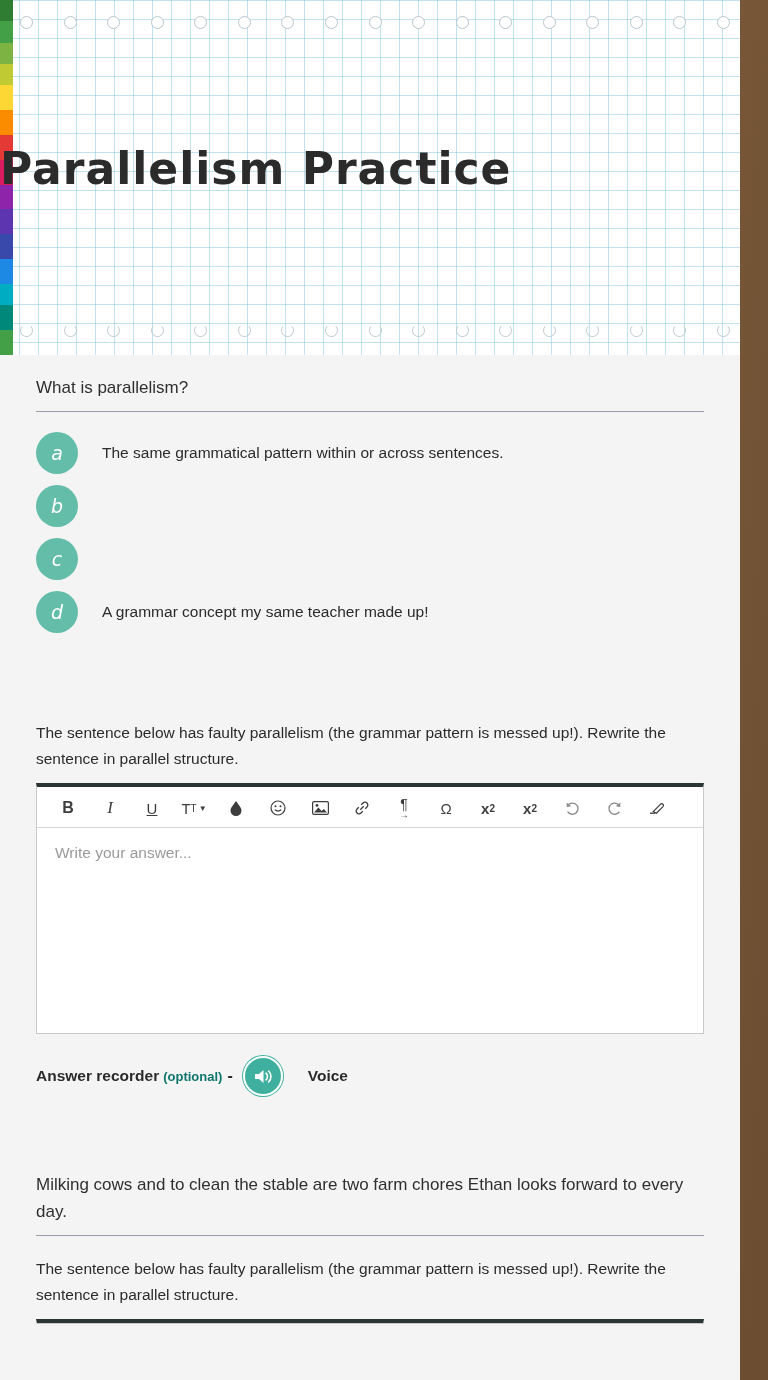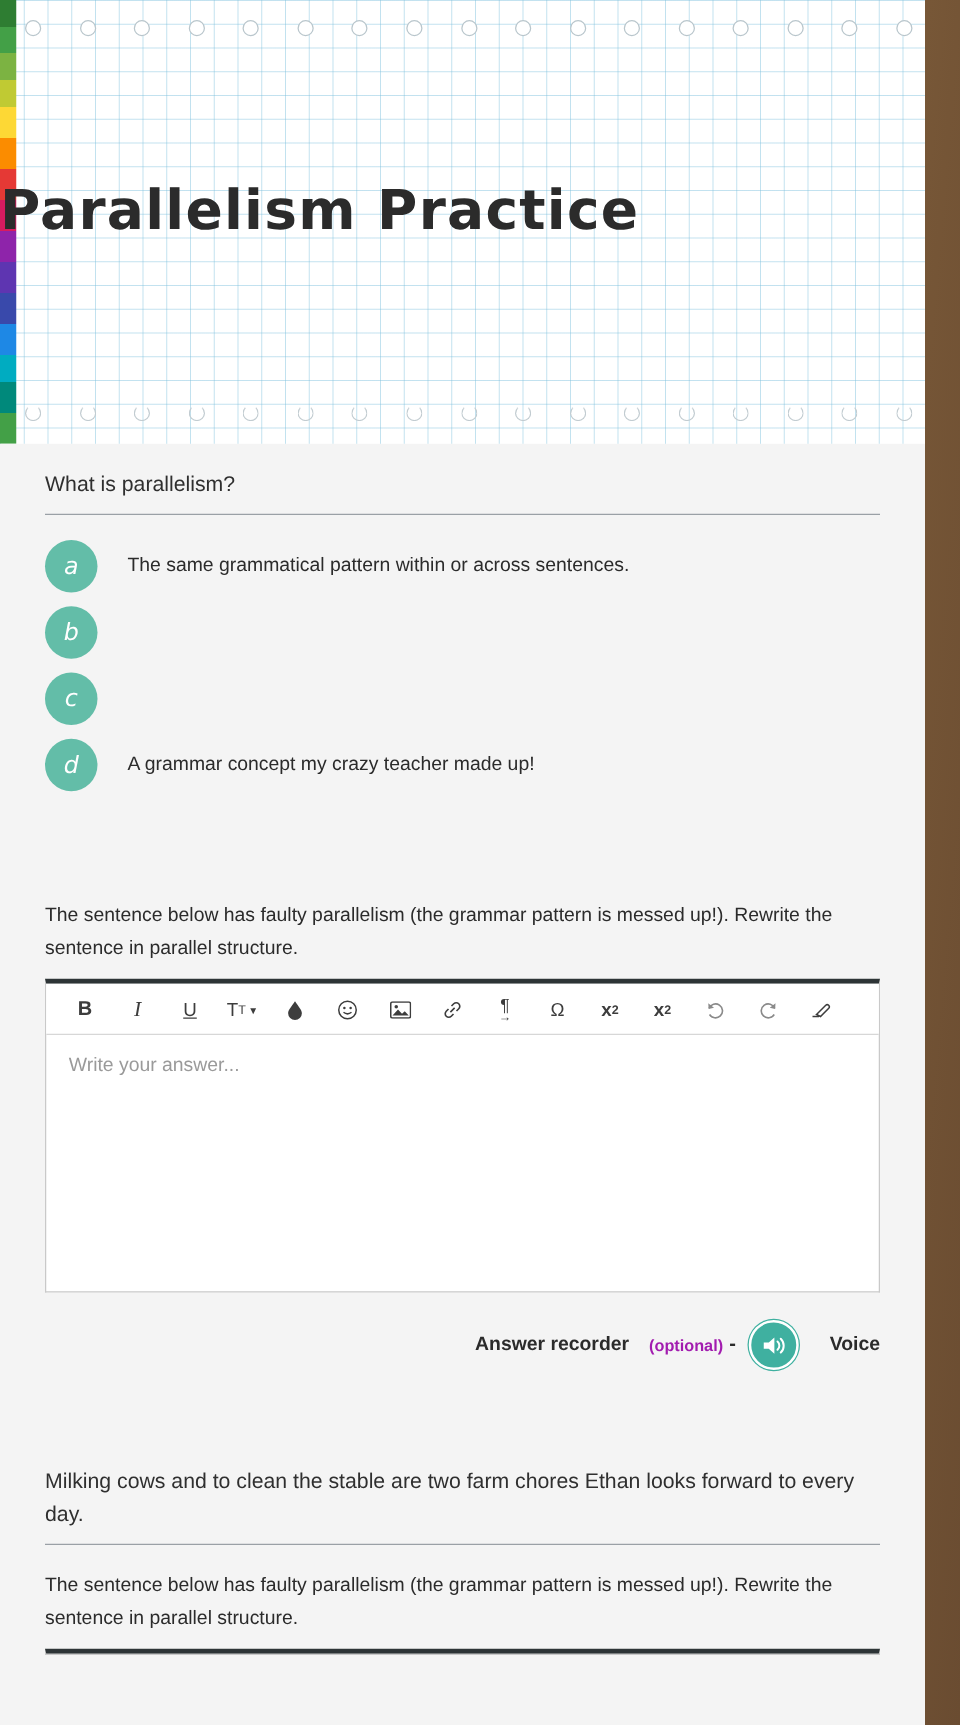--- a/index.html
+++ b/index.html
@@ -180,32 +180,31 @@
     padding: 16px 18px;
     color: #9a9a9a;
     font-size: 15.5px;
   }
 
   
   .recorder-row {
     display: flex;
     align-items: center;
     margin: 22px 0 0 0;
-    justify-content: flex-end;
   }
   .rec-label {
     font-size: 15.5px;
     font-weight: bold;
     color: #2b2b2b;
   }
   .rec-optional {
     font-size: 13px;
     font-weight: bold;
-    color: #a21caf;
-    margin-left: 16px;
+    color: #0f766e;
+    margin-left: 4px;
   }
   .rec-dash { margin: 0 10px 0 5px; font-weight: bold; color:#2b2b2b; }
   .rec-circle {
     width: 40px; height: 40px;
     border-radius: 50%;
     background: #3fb0a0;
     display: flex; align-items: center; justify-content: center;
     border: 2px solid #ffffff;
     box-shadow: 0 0 0 1px #3fb0a0;
     flex: 0 0 auto;
@@ -282,21 +281,21 @@
         <div class="choice-text">The same grammatical pattern within or across sentences.</div>
       </div>
       <div class="choice">
         <div class="choice-bubble">b</div>
       </div>
       <div class="choice">
         <div class="choice-bubble">c</div>
       </div>
       <div class="choice">
         <div class="choice-bubble">d</div>
-        <div class="choice-text">A grammar concept my crazy teacher made up!</div>
+        <div class="choice-text">A grammar concept my same teacher made up!</div>
       </div>
     </div>
 
     <div class="spacer-lg"></div>
 
     <div class="qblock">
       <div class="q-sub">The sentence below has faulty parallelism (the grammar pattern is messed up!). Rewrite the sentence in parallel structure.</div>
 
       <div class="editor">
         <div class="editor-toolbar">

